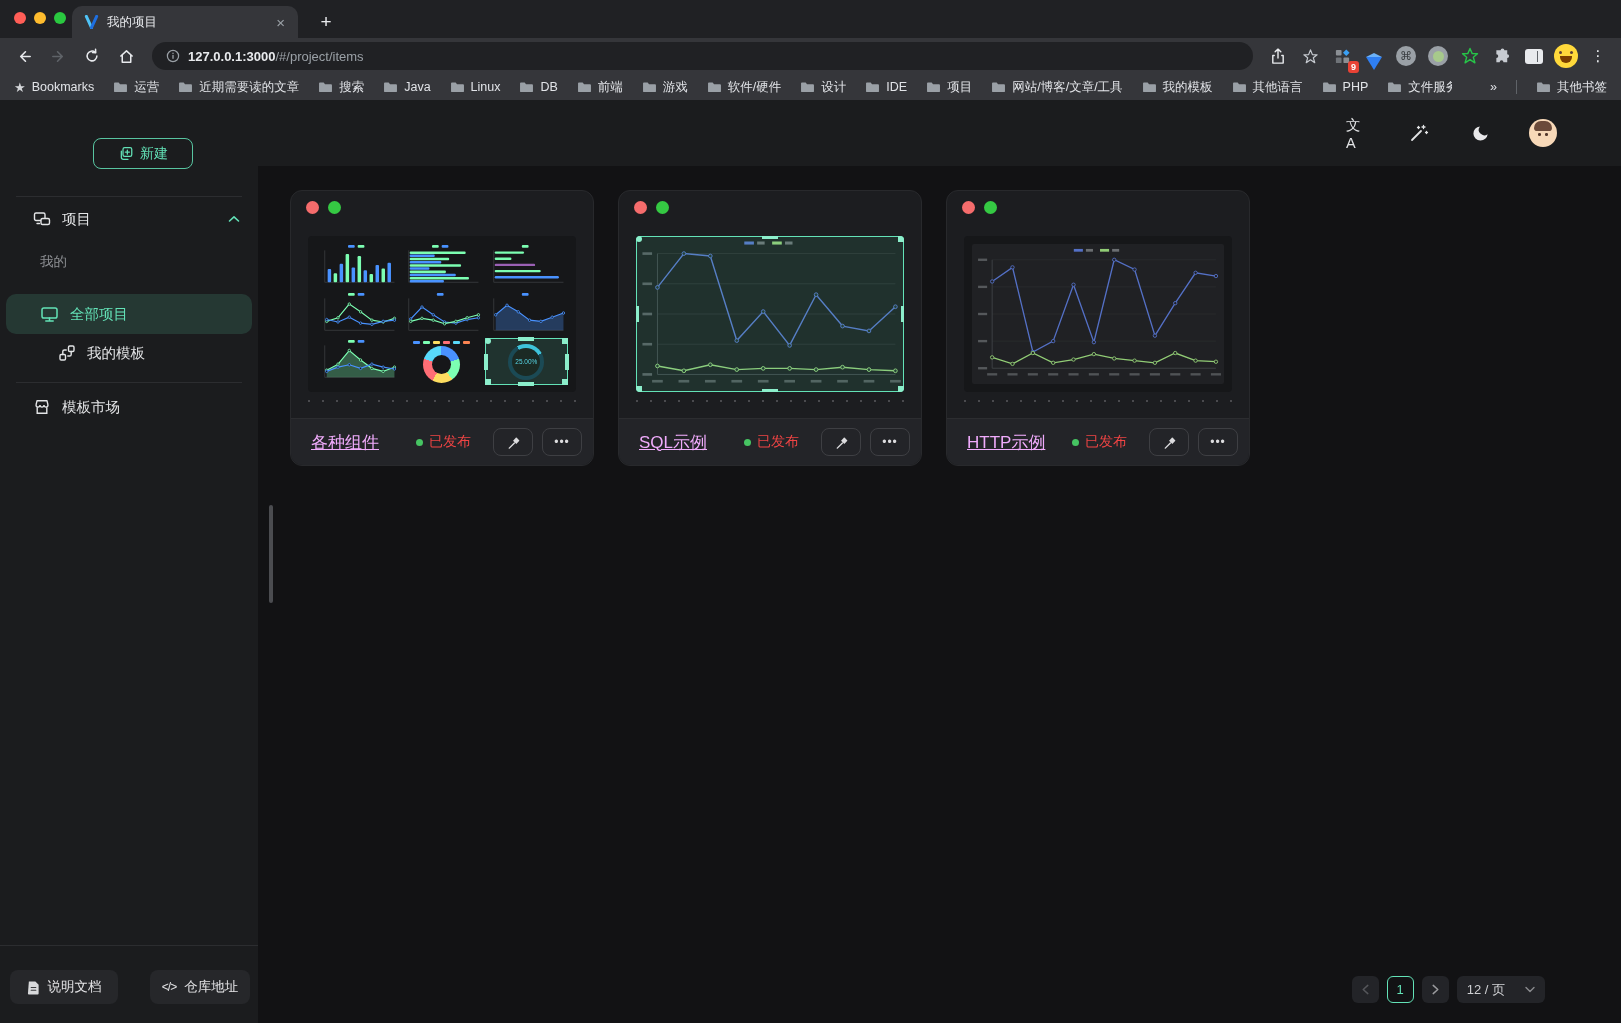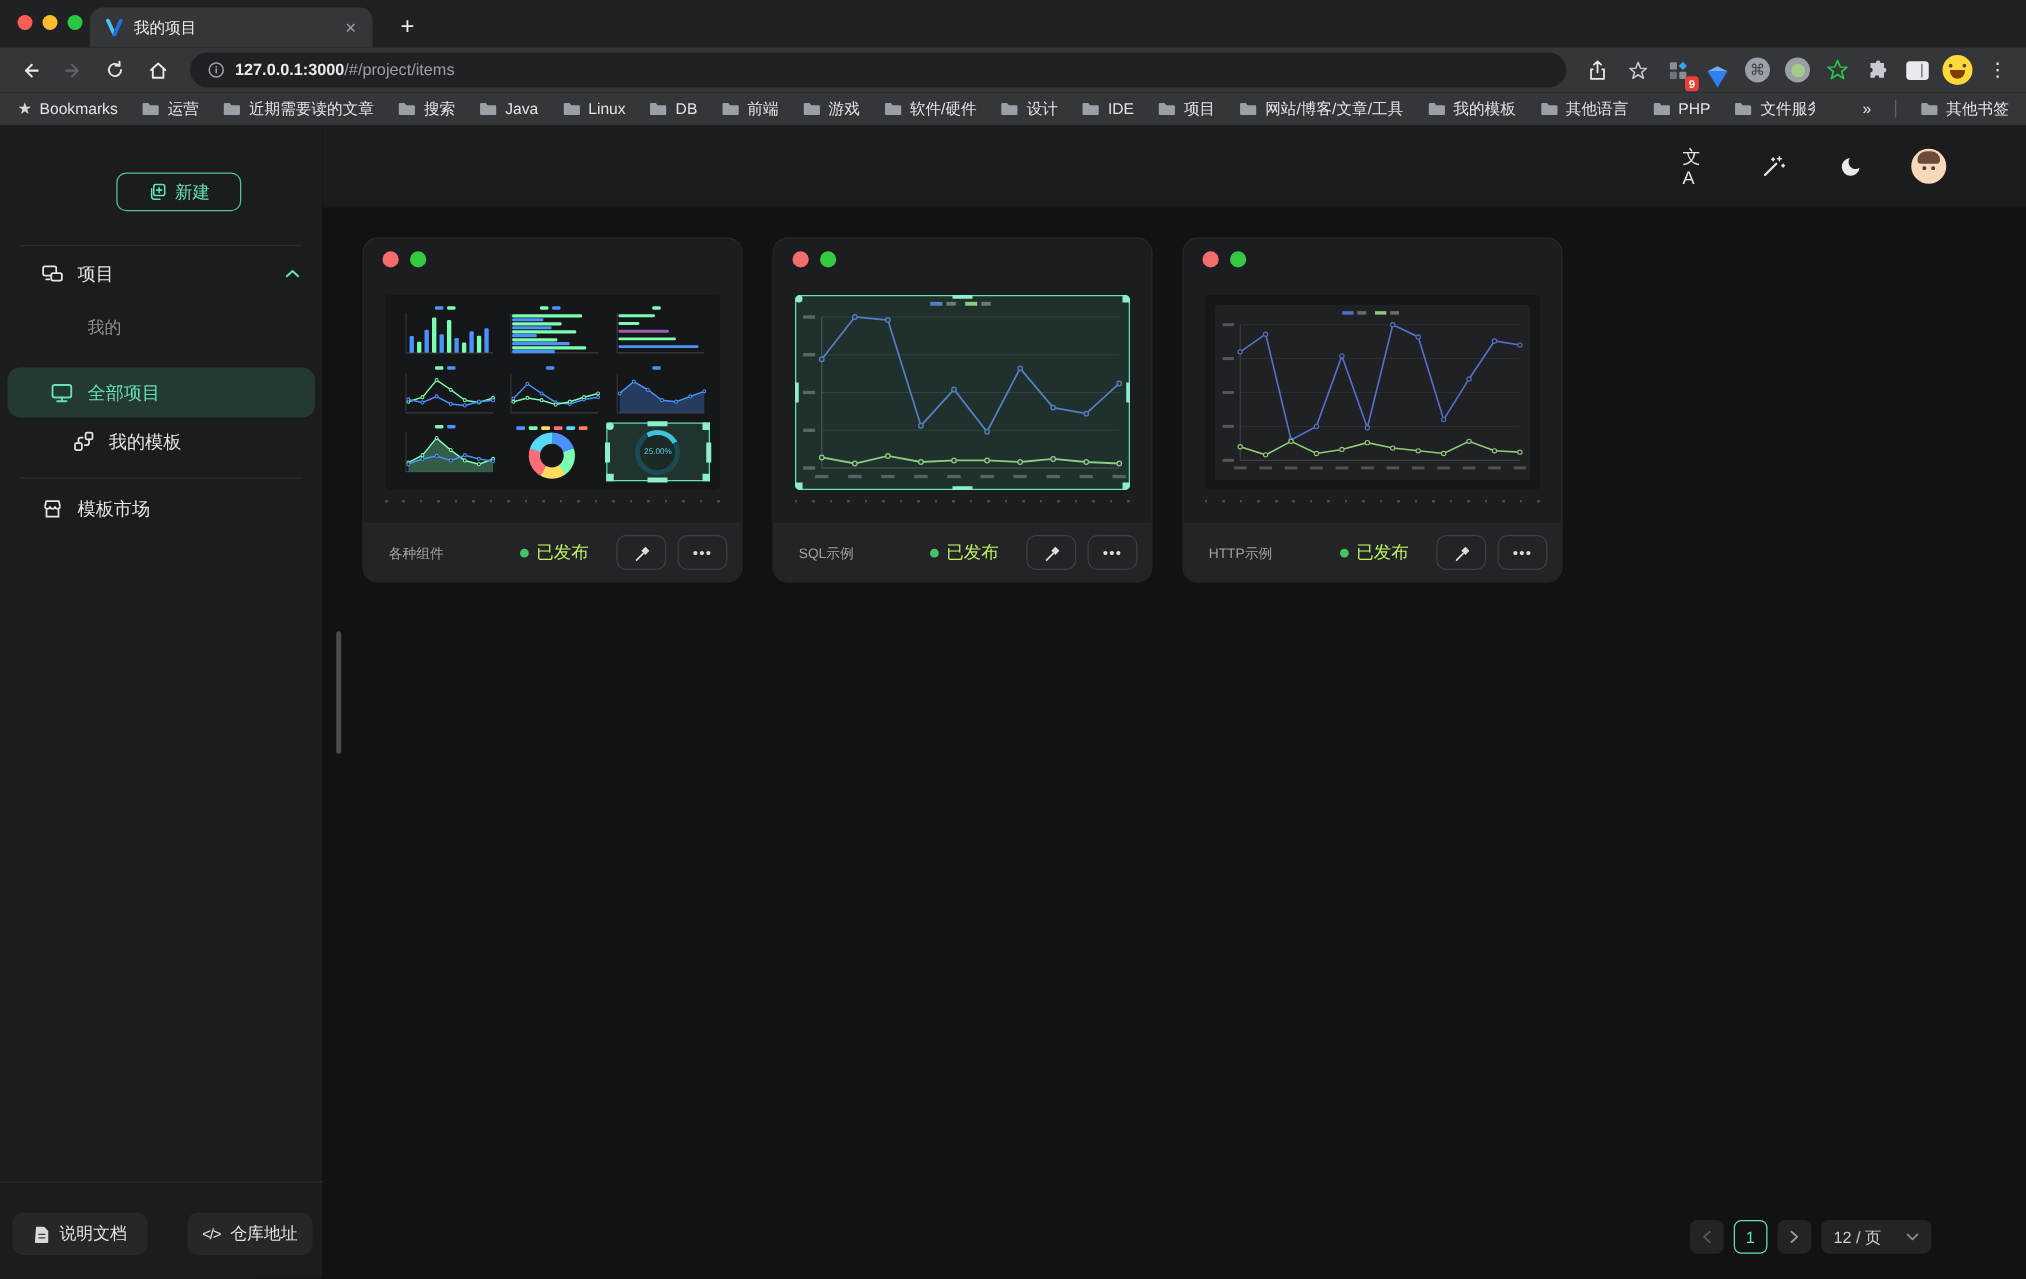--- a/index.html
+++ b/index.html
@@ -65,24 +65,24 @@
   .scroll-thumb { position:absolute; left:11px; top:405px; width:4px; height:98px; background:#4b4c50; border-radius:2px; }
 
   .cards { position:absolute; top:90px; left:32px; display:flex; gap:24px; }
   .card { position:relative; width:304px; height:276px; background:#1c1d20; border:1px solid #28292c; border-radius:12px; cursor:pointer; }
   .card-dots { position:absolute; top:10px; left:15px; display:flex; gap:9px; }
   .cdot { width:13px; height:13px; border-radius:50%; }
   .thumb { position:absolute; top:45px; left:17px; right:17px; height:156px; background:#161719; border-radius:4px; overflow:hidden; }
   .dots-sep { position:absolute; top:209px; left:17px; right:17px; height:2px;
      background-image:repeating-linear-gradient(90deg,#4a4a4e 0 2px,transparent 2px 14px); }
   .card-footer { position:absolute; left:0; right:0; bottom:0; height:47px; background:#232428; border-top:1px solid #2c2d30; border-radius:0 0 12px 12px; display:flex; align-items:center; padding:0 11px 0 20px; }
-  .card-title { font-size:11px; color:#a3a3a3; flex:1; }
+  .card-title { font-size:17px; color:#f0abfc; flex:1;text-decoration:underline; }
   .status { display:flex; align-items:center; gap:6px; margin-right:13px; }
   .sdot { width:7px; height:7px; border-radius:50%; background:#46c462; }
-  .status span { font-size:14px; color:#bef264; }
+  .status span { font-size:14px; color:#ef4444; }
   .cbtn { width:40px; height:28px; border:1px solid #3e3f43; background:transparent; border-radius:8px; color:#dcdcde; display:flex; align-items:center; justify-content:center; margin-left:9px; cursor:pointer; font-size:12px; letter-spacing:1px; }
 
   
   .mini-grid { display:grid; grid-template-columns:repeat(3,1fr); grid-template-rows:repeat(3,1fr); gap:3px; height:100%; padding:8px 9px; }
   .mini { position:relative; display:flex; flex-direction:column; align-items:center; justify-content:center; }
   .mini svg { width:100%; height:100%; }
   .mini-legend { display:flex; gap:3px; margin-bottom:2px; }
   .mini-legend i { width:7px; height:3px; border-radius:1px; }
   .donut { width:37px; height:37px; border-radius:50%; position:relative; }
   .donut::after { content:""; position:absolute; inset:9px; border-radius:50%; background:#161719; }
@@ -348,21 +348,21 @@
         <path d="M4 13.5h2.5" stroke="#e4e5e7" stroke-width="1.4" stroke-linecap="round"></path>
       </svg>
       <span>项目</span>
       <span class="chev">
         <svg width="12" height="8" viewBox="0 0 12 8">
             <path d="M1.5 6 L6 1.8 L10.5 6" stroke="#63e2b7" stroke-width="1.6" fill="none" stroke-linecap="round" stroke-linejoin="round"></path>
           </svg>
       </span>
     </div>
 
-    <div class="srow srow-sub" style="top:150px;height:24px;padding-left:70px;">
+    <div class="srow srow-sub" style="top:150px;height:24px;padding-left:40px;">
       <span>我的</span>
     </div>
 
     <div class="srow srow-active" style="top:194px;height:40px;padding-left:34px;">
       <svg width="19" height="18" viewBox="0 0 19 18">
         <rect x="2" y="3" width="15" height="10" rx="1.8" stroke="#63e2b7" stroke-width="1.5" fill="none"></rect>
         <path d="M9.5 13v2.6M5.8 16h7.4" stroke="#63e2b7" stroke-width="1.5" stroke-linecap="round"></path>
       </svg>
       <span>全部项目</span>
     </div>

